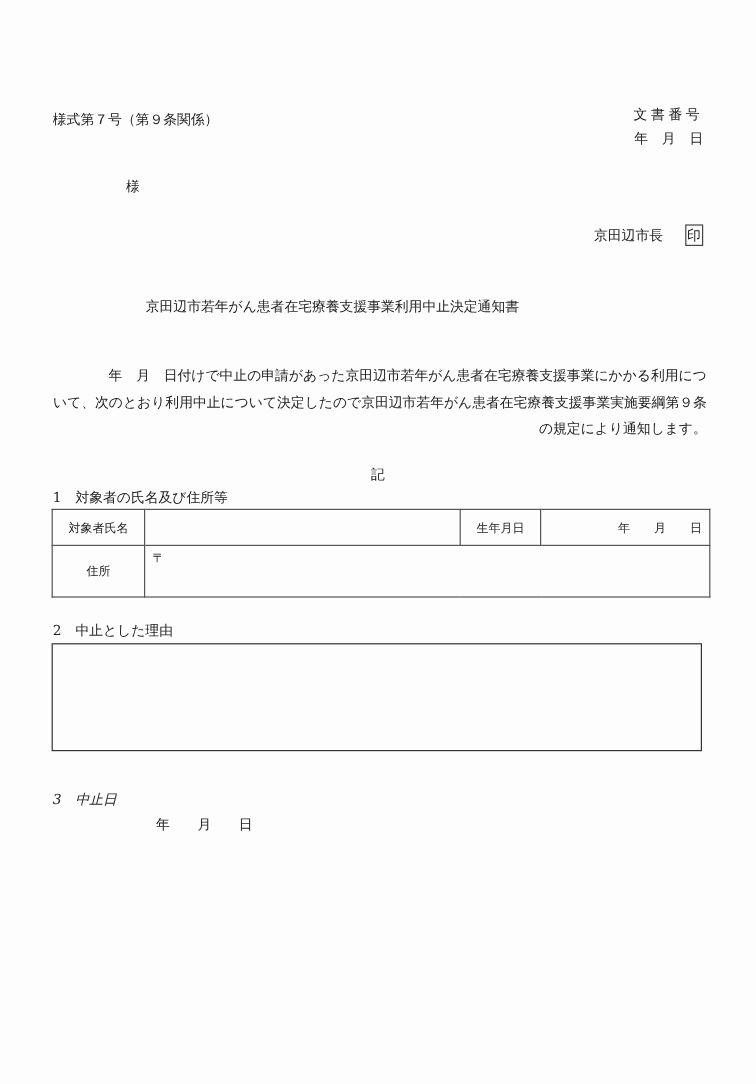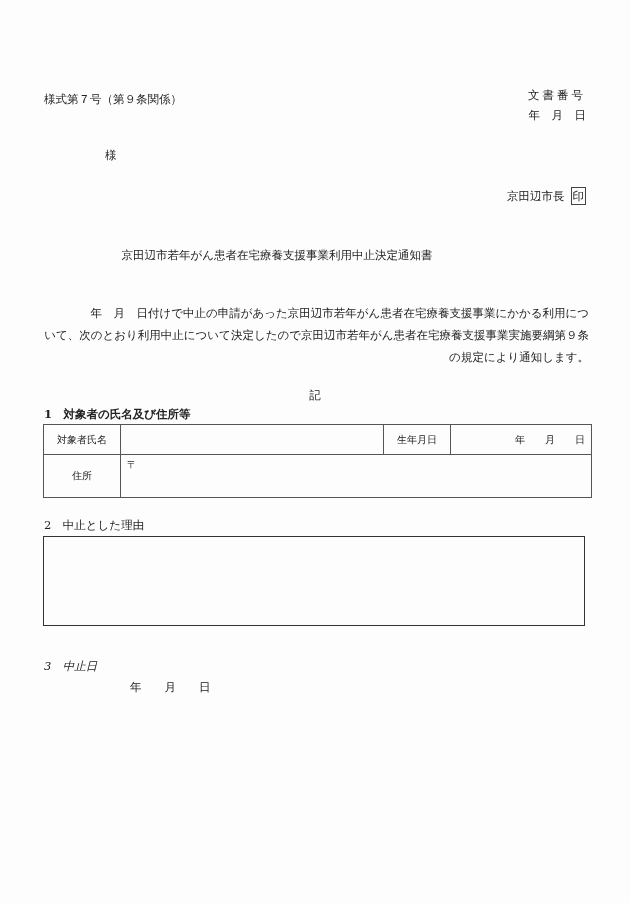--- a/index.html
+++ b/index.html
@@ -3,27 +3,27 @@
 <meta charset="utf-8">
 <style>
   html, body { margin:0; padding:0; background:#fdfdfd; }
   body { width:630px; height:903px; position:relative; overflow:hidden;
          font-family:"DejaVu Serif","Liberation Serif",serif; color:#222; font-size:11.5px; }
   .abs { position:absolute; white-space:nowrap; }
   .form-no { left:44px; top:68px;margin-top:24px; }
   .docnum { right:44px; top:88px; letter-spacing:3px; }
   .date-top { right:44px; top:108px; letter-spacing:0; word-spacing:8px; }
   .addressee { left:105px; top:148px; }
-  .mayor { right:44px; top:187px; display:flex; align-items:center; gap:6px;justify-content:center; }
+  .mayor { right:44px; top:187px; display:flex; align-items:center; gap:18px;justify-content:center; }
   .seal { border:1px solid #444; padding:0 1px; line-height:16px; font-size:11.5px; }
   .title { left:0; width:554px; text-align:center; top:248px; }
   .body { left:44px; top:302px; width:545px; white-space:normal; line-height:22px; }
   .body p { margin:0;text-align:right; }
   .ki { left:0; width:630px; text-align:center; top:388px; }
-  .sec1 { left:44px; top:407px;font-weight:bold; }
+  .sec1 { left:44px; top:407px; }
   table.t1 { position:absolute; left:43px; top:424px; width:549px; border-collapse:collapse; }
   table.t1 td { border:1px solid #555; height:29px; padding:0 6px; font-size:10px; }
   table.t1 tr.r2 td { height:39px; }
   .c1 { width:64px; text-align:center; }
   .c3 { width:54px; text-align:center; }
   .c4 { width:128px; text-align:right; }
   .postal { vertical-align:top; padding-top:3px !important; }
   .sec2 { left:44px; top:518px;text-align:center; }
   .reasonbox { position:absolute; left:43px; top:536px; width:540px; height:88px; border:1.5px solid #333; }
   .sec3 { left:44px; top:659px;font-style:italic; }

